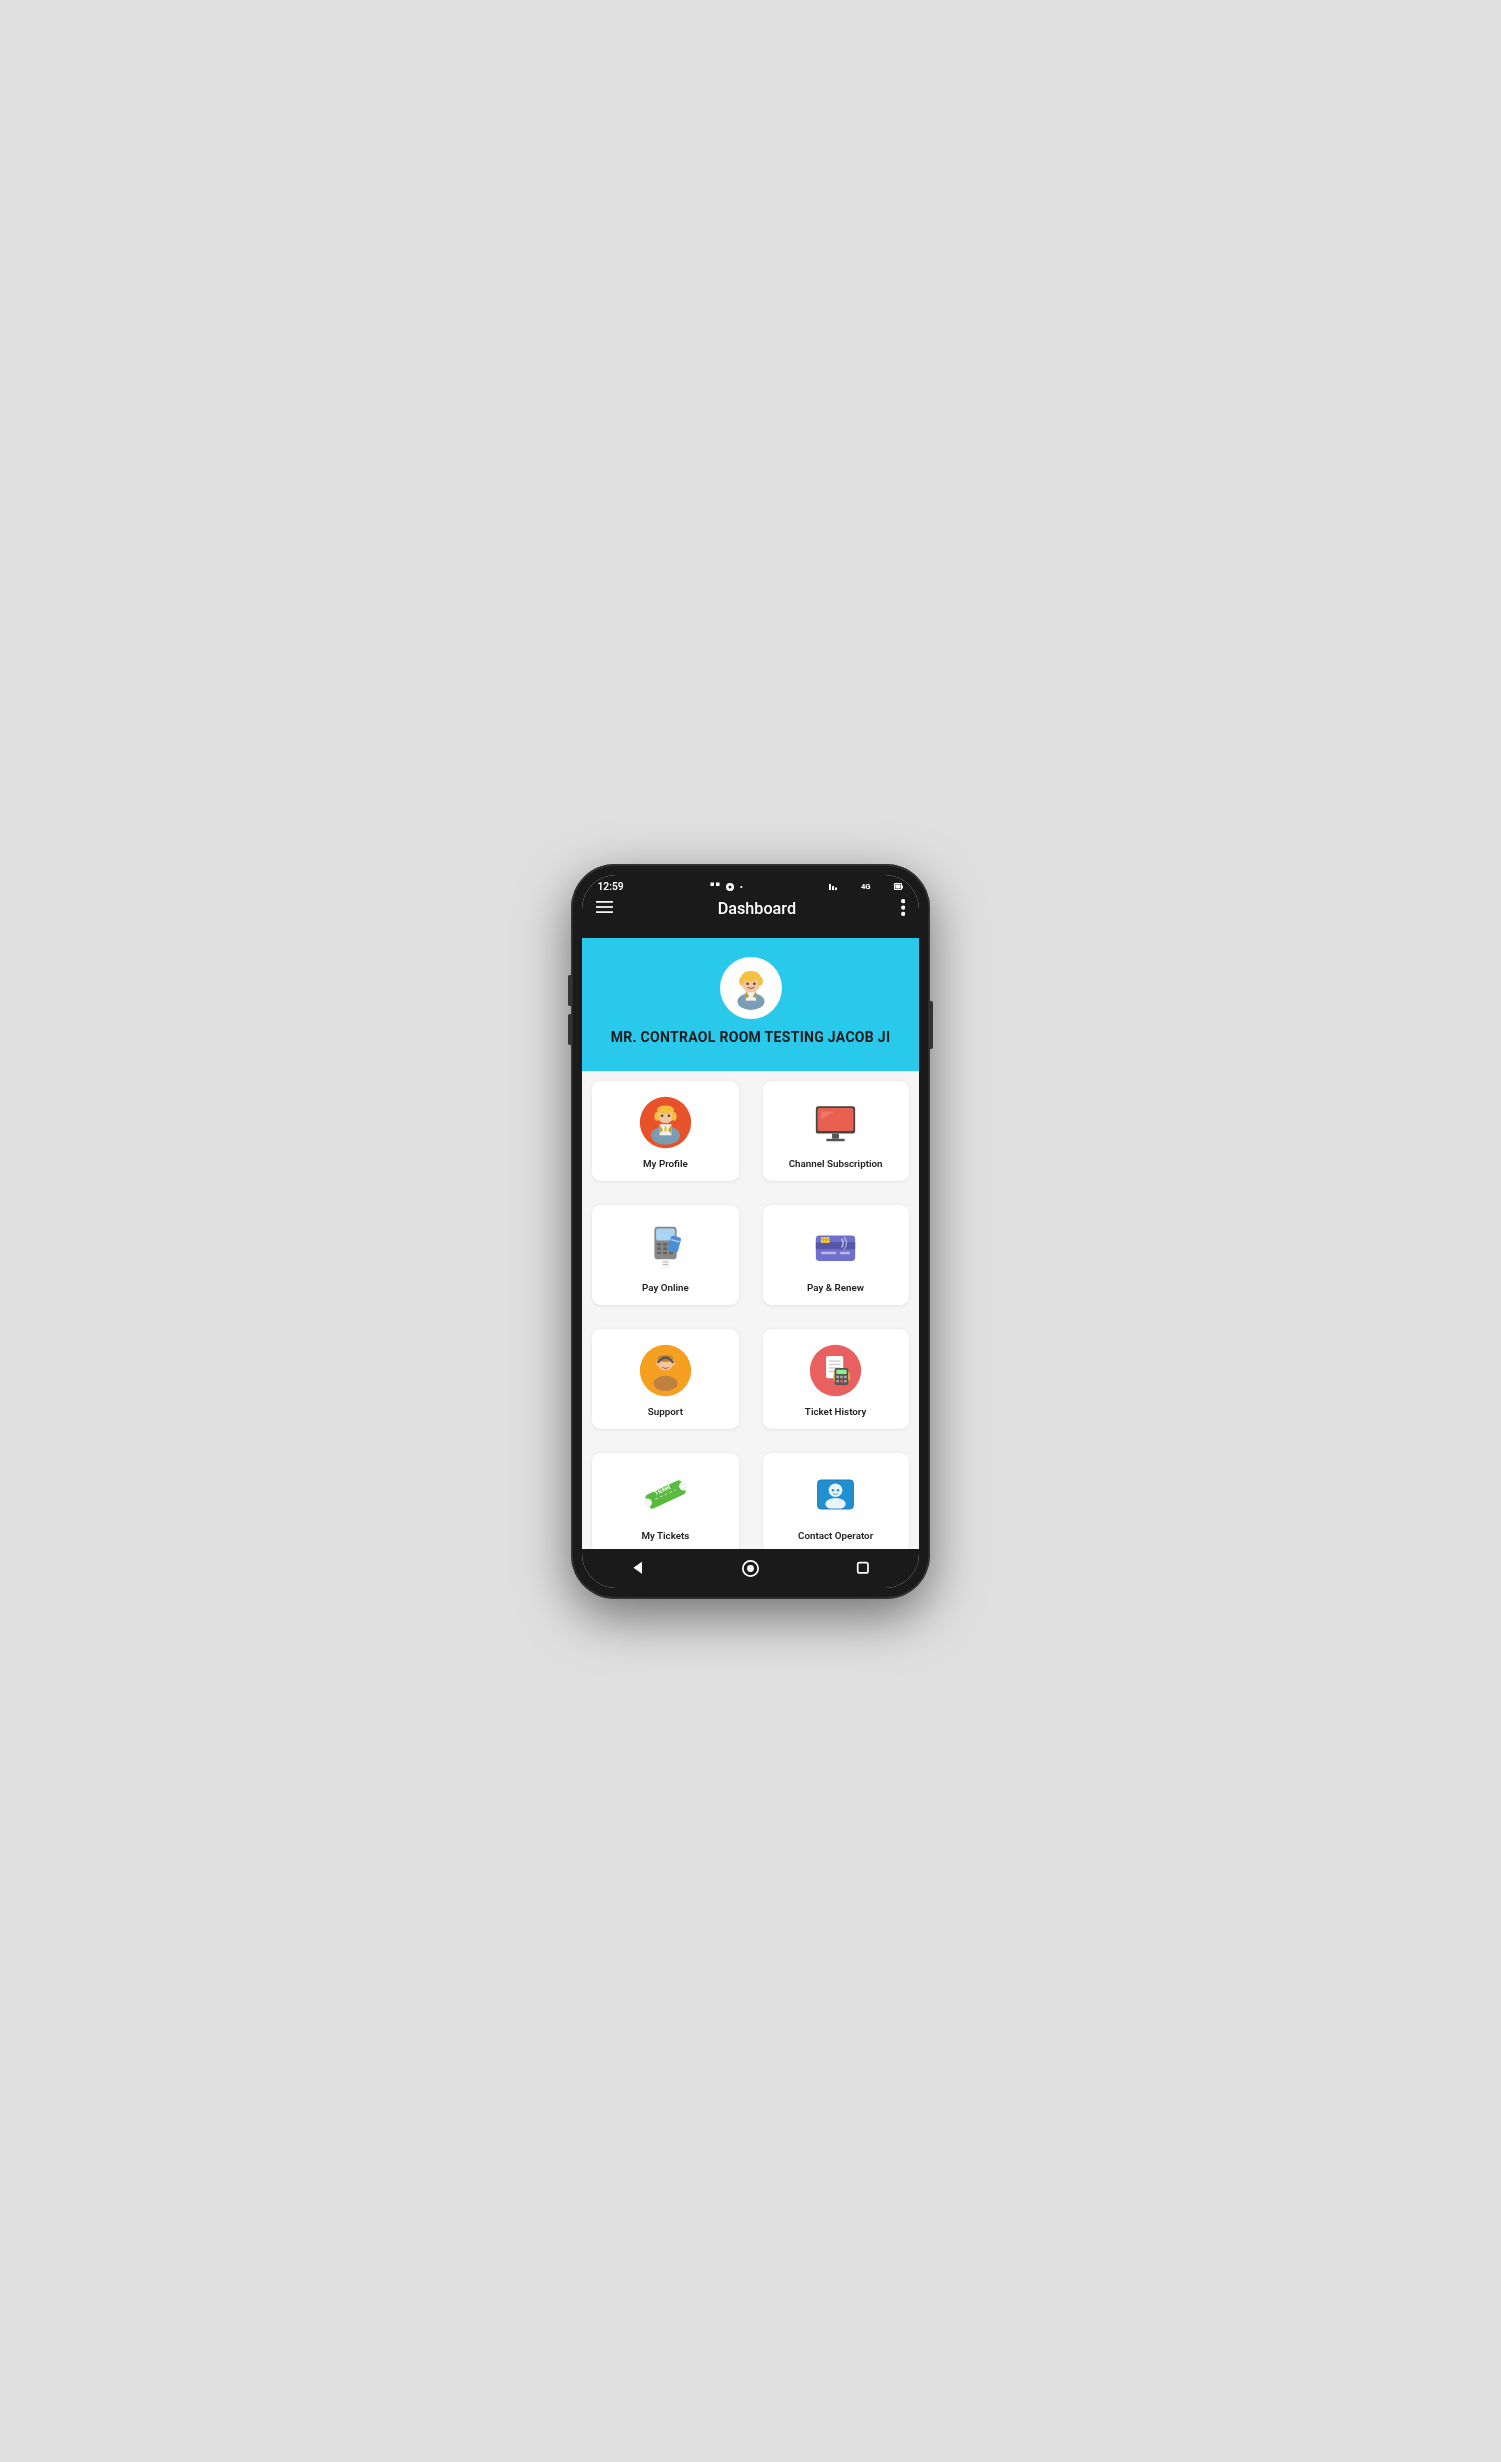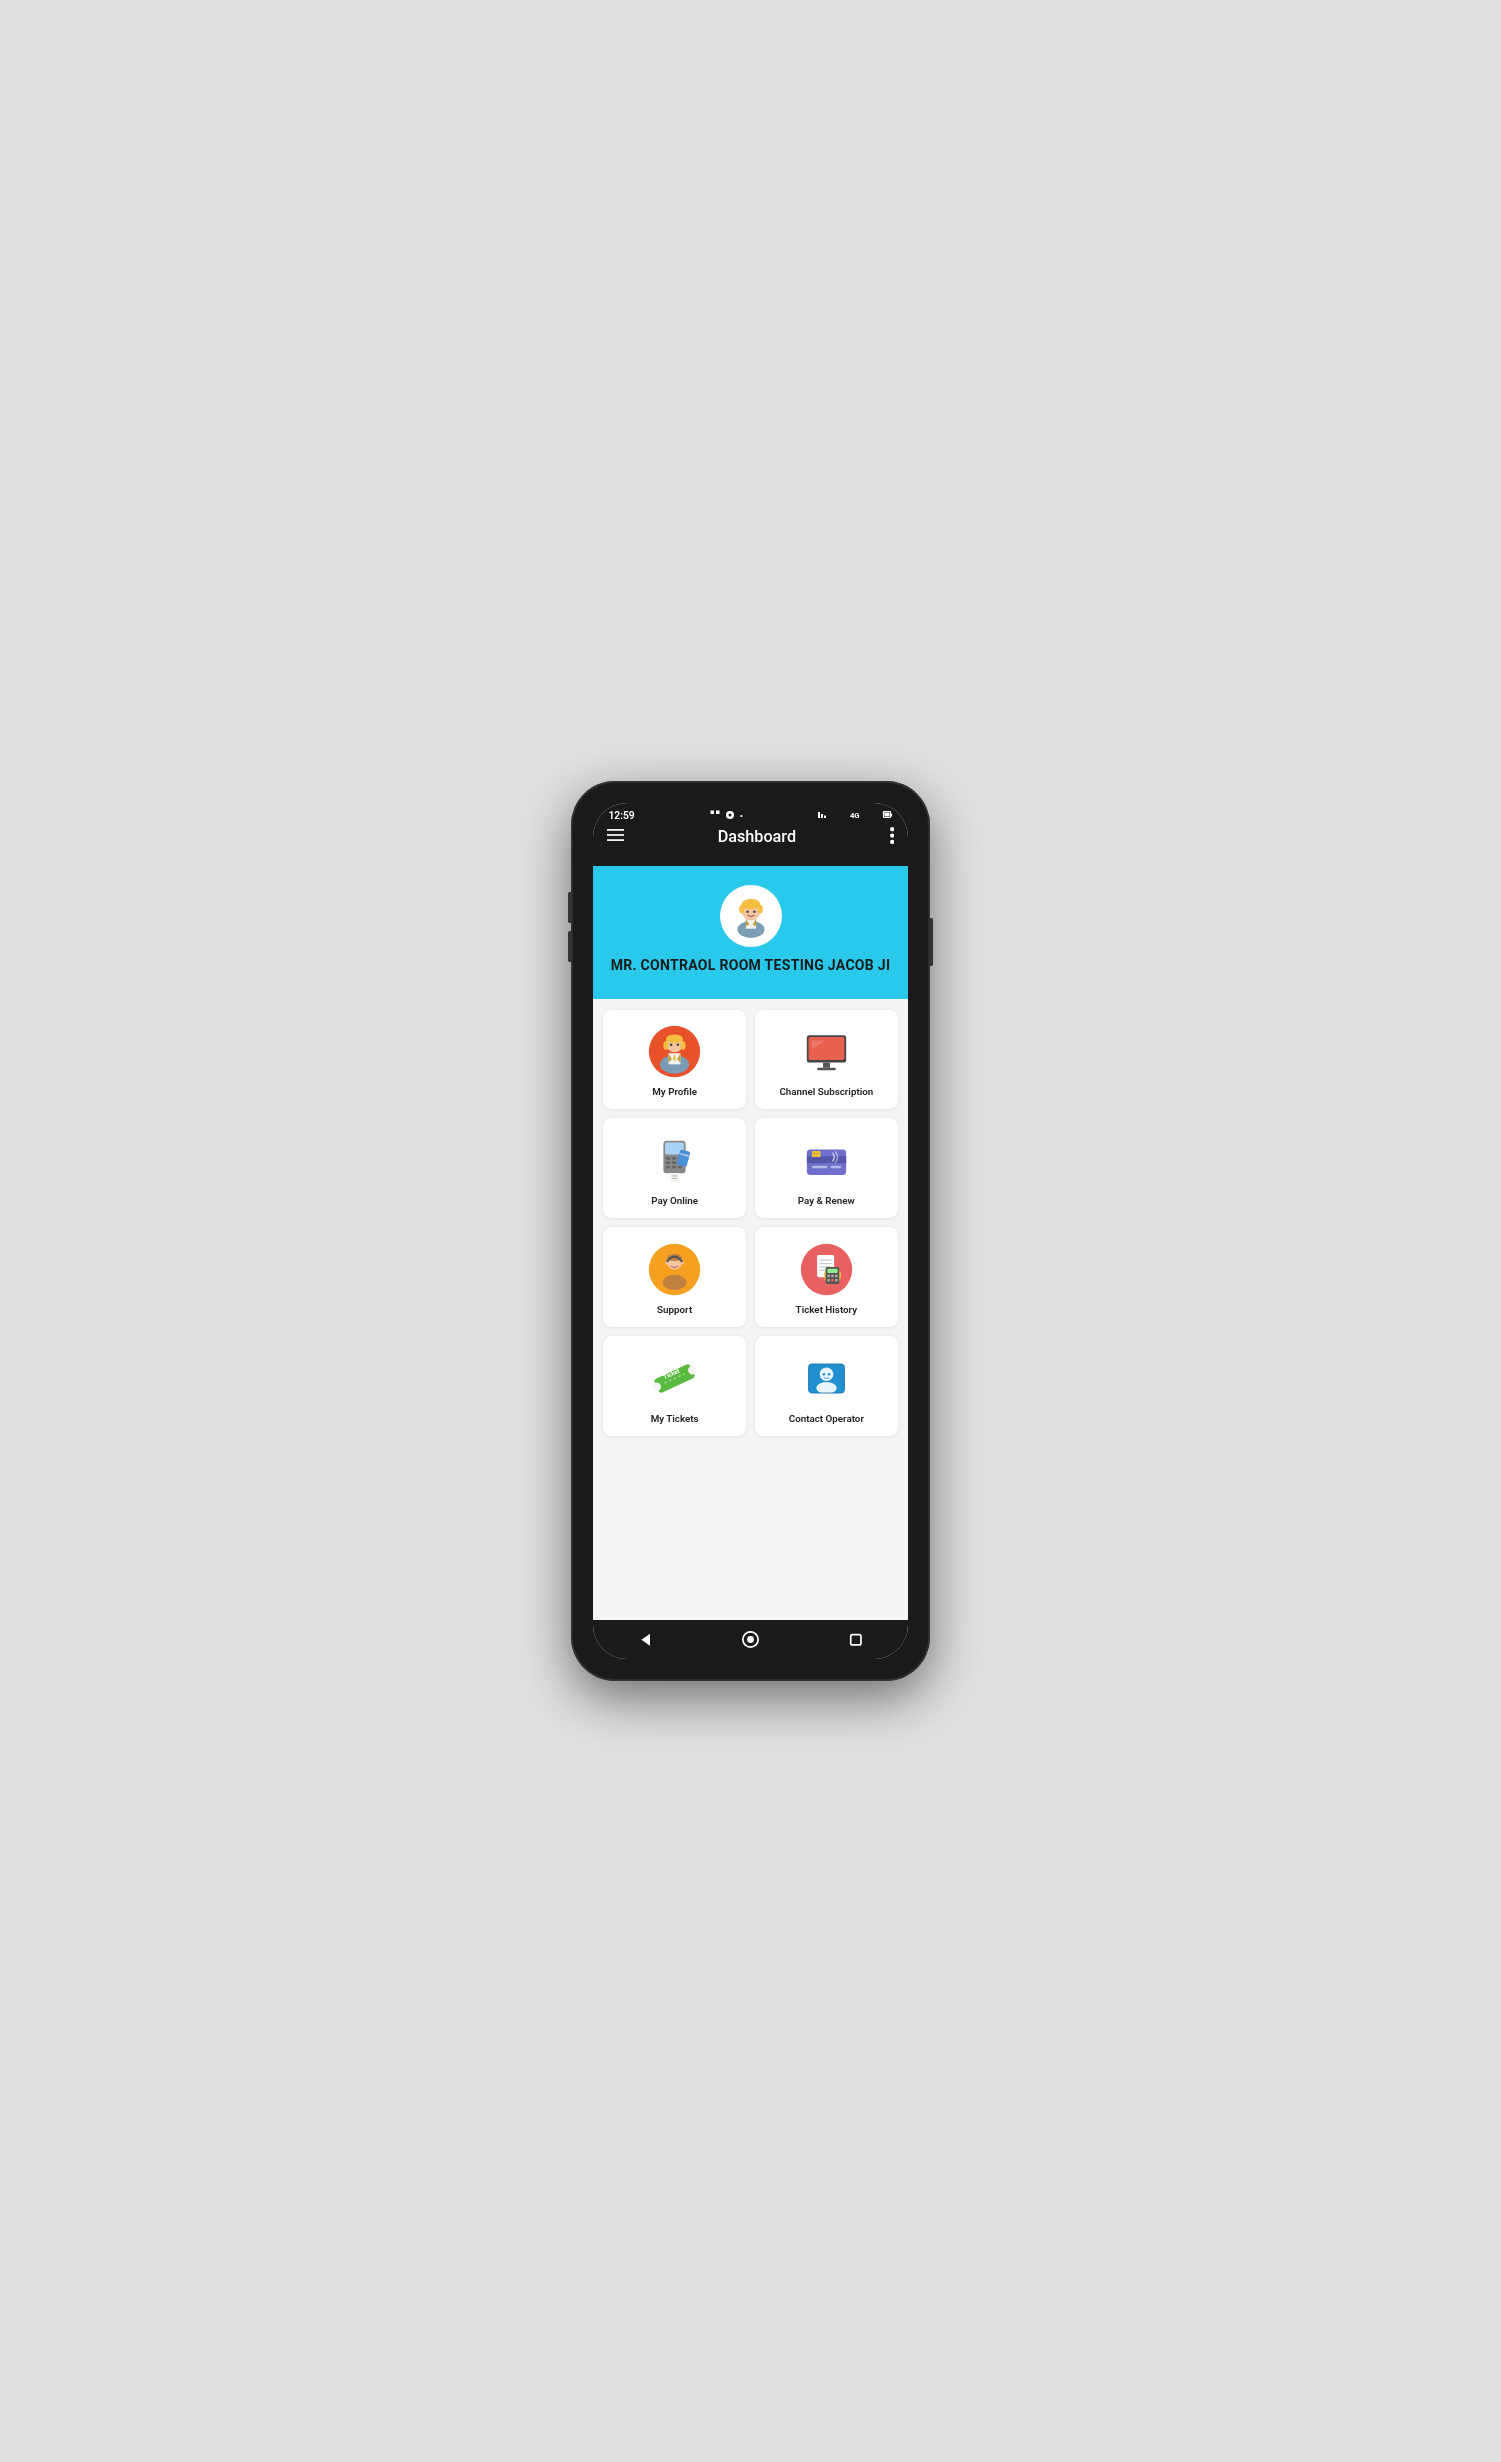--- a/index.html
+++ b/index.html
@@ -7,24 +7,24 @@
       background: #e0e0e0;
       display: flex;
       justify-content: center;
       align-items: center;
       min-height: 100vh;
       font-family: 'Roboto', Arial, sans-serif;
     }
 
     .phone-outer {
       width: 359px;
-      height: 900px;
+      height: 735px;
       background: #1a1a1a;
       border-radius: 44px;
-      padding: 22px;
+      padding: 11px;
       box-shadow: 0 17px 51px rgba(0,0,0,0.5), inset 0 0 0 1.7px #333;
       position: relative;
     }
 
     .phone-inner {
       width: 100%;
       height: 100%;
       background: #f5f5f5;
       border-radius: 34px;
       overflow: hidden;
@@ -119,21 +119,21 @@
     
     .grid-area {
       background: #f5f5f5;
       flex: 1;
       overflow-y: auto;
       padding: 10.3px 10.3px 8.5px;
     }
     .grid {
       display: grid;
       grid-template-columns: 1fr 1fr;
-      gap: 9px;
+      gap: 24px;
     }
     .grid-card {
       background: white;
       border-radius: 8.5px;
       padding: 15.4px 8.5px 12px;
       display: flex;
       flex-direction: column;
       align-items: center;
       gap: 8.5px;
       box-shadow: 0 0.9px 3.4px rgba(0,0,0,0.08);

